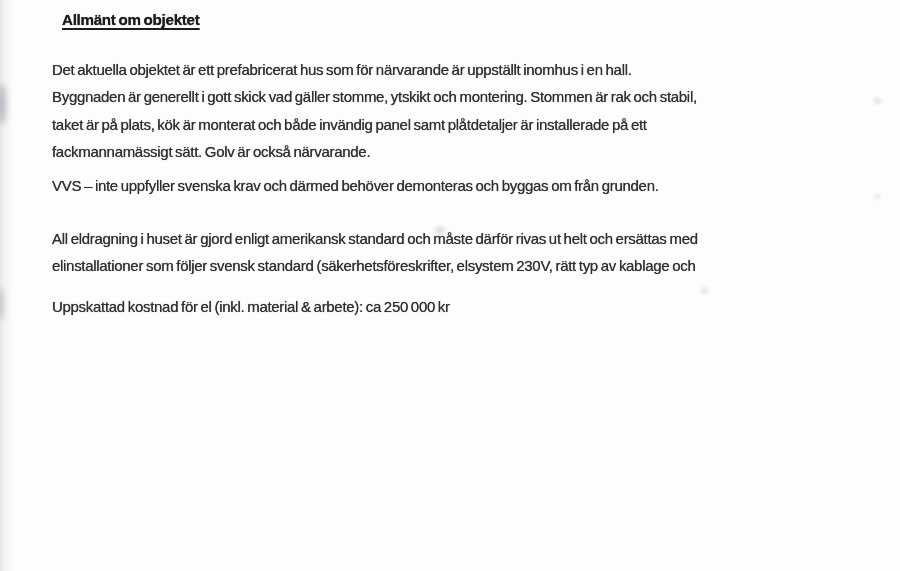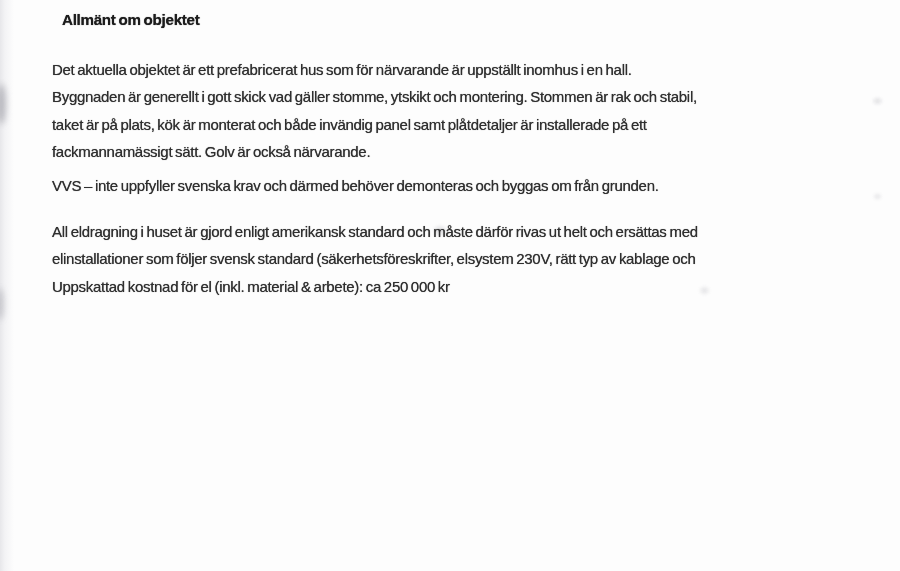--- a/index.html
+++ b/index.html
@@ -52,35 +52,36 @@
     word-spacing: -1px;
     filter: blur(0.35px);
     text-shadow: 0 0 0.7px rgba(45,45,45,0.85);
   }
   h2 {
     margin: 0;
     font-size: 15.2px;
     font-weight: 700;
     color: #1c1c1c;
     line-height: 20px;
+    text-decoration: underline;
     text-decoration-thickness: 2px;
     text-underline-offset: 3px;
     text-shadow: 0 0 0.8px rgba(20,20,20,0.9);
   }
   .heading-first  { margin: 3px 0 0 62px; }
   .heading-second { margin: 55px 0 0 52px; }
   .para {
     margin-left: 52px;
     line-height: 27.4px;
   }
   .para .line { white-space: nowrap; }
   .p1 { margin-top: 26px; }
   .p2 { margin-top: 6px; }
-  .p3 { margin-top: 19px; }
-  .p4 { }
+  .p3 { margin-top: 26px; }
+  .p4 { margin-top: 13px; }
 </style>
 </head>
 <body>
 
 <div class="page">
 
   <div class="scan-edge"></div>
   <div class="edge-smudge e1"></div>
   <div class="edge-smudge e2"></div>
   <div class="artifact a1"></div>

